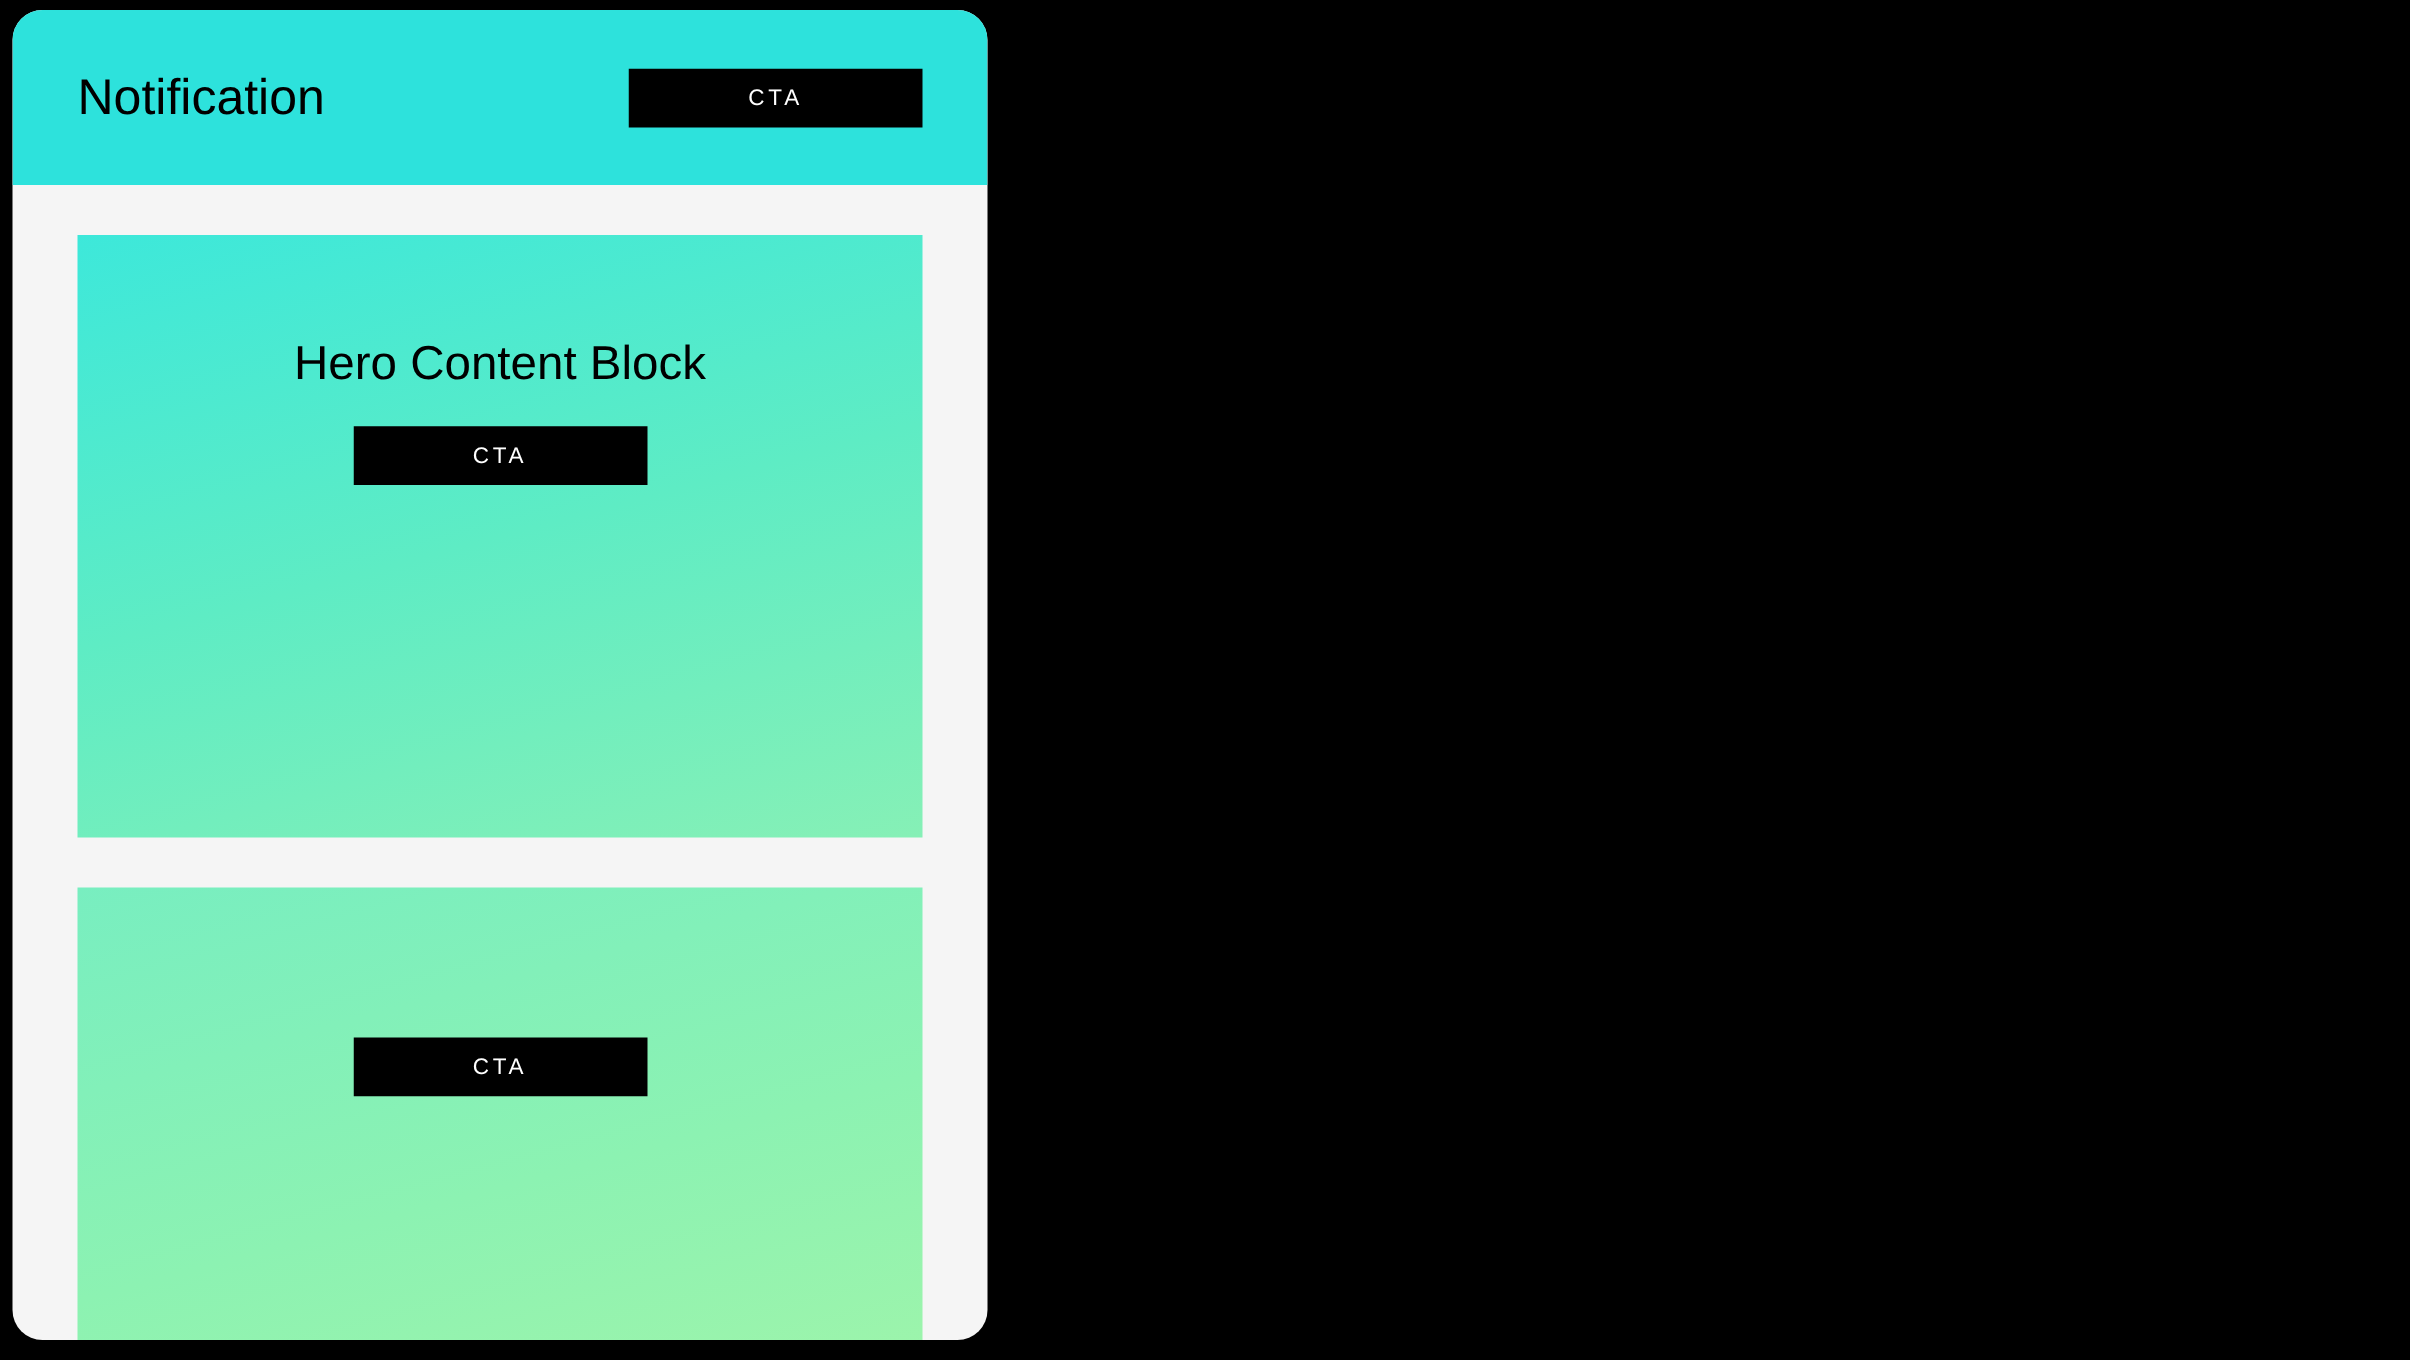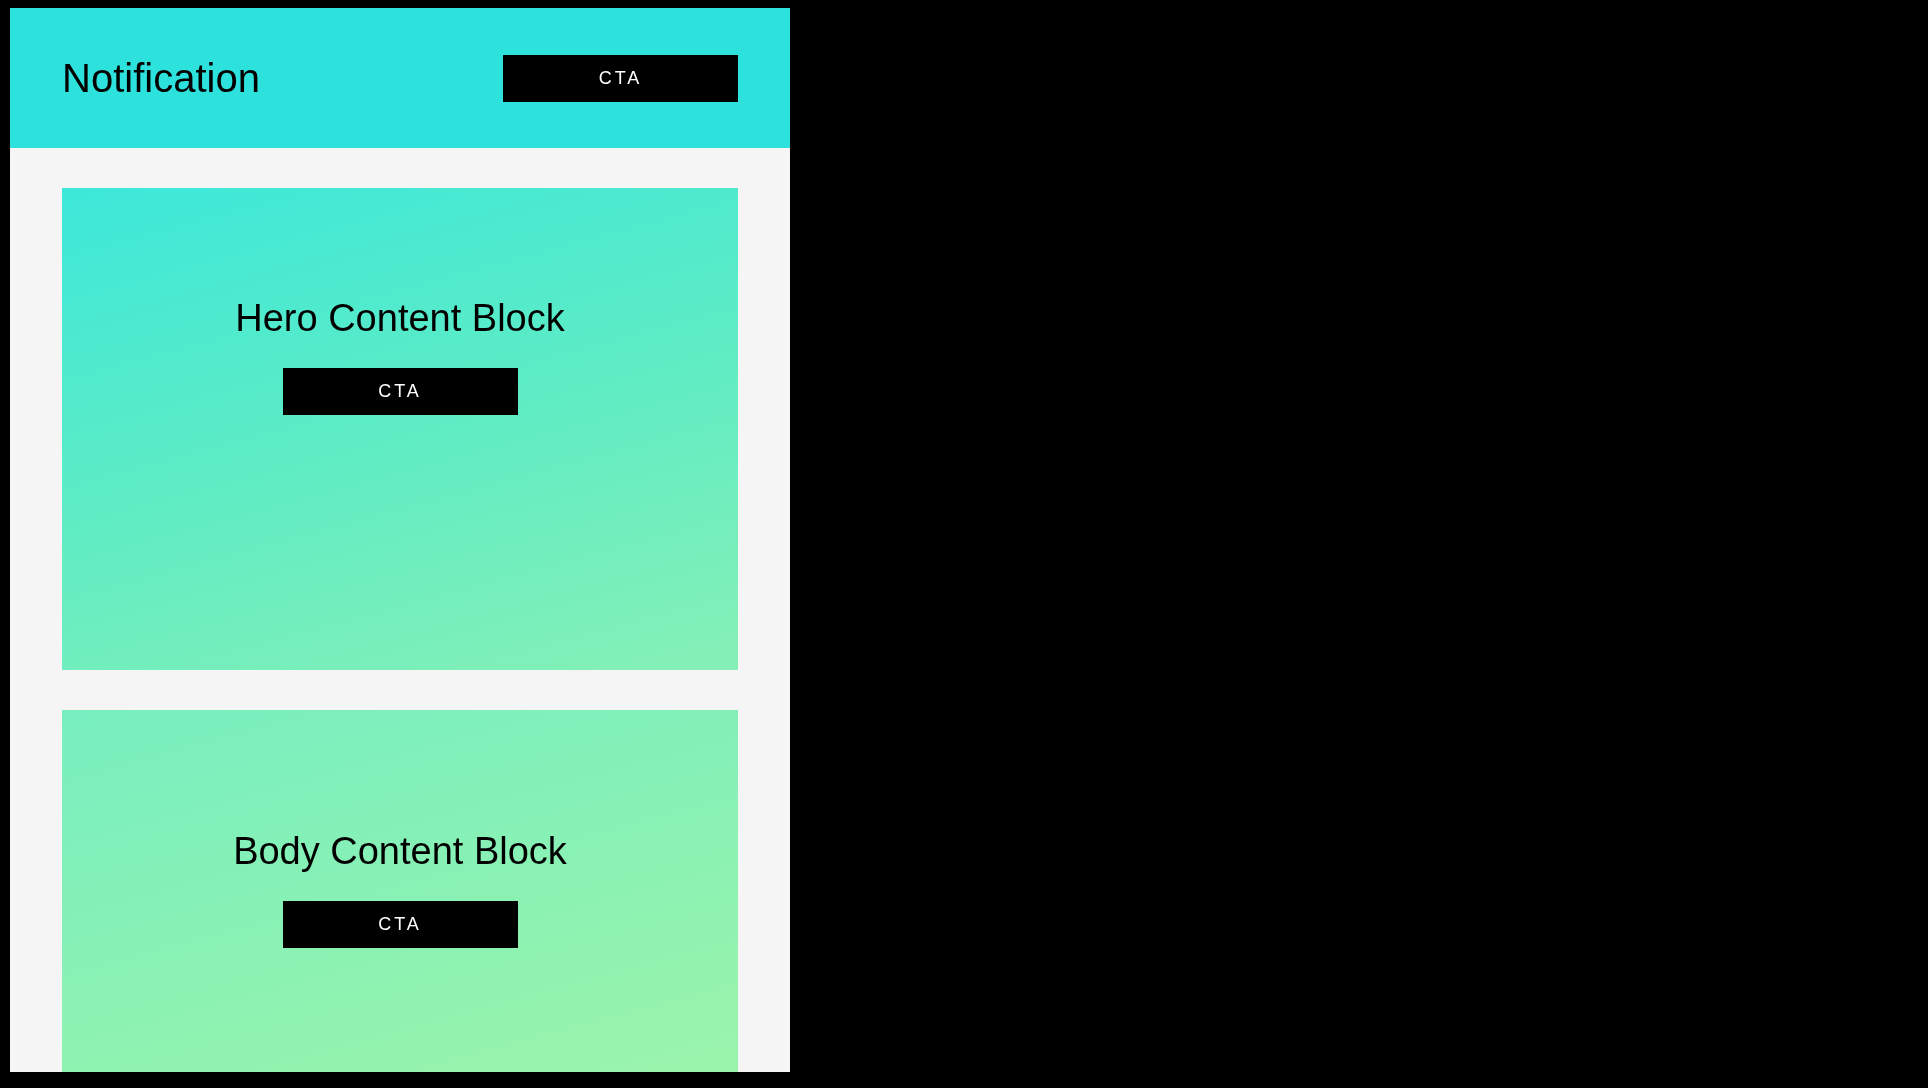--- a/index.html
+++ b/index.html
@@ -17,20 +17,21 @@
     }
     
     .wireframe {
       position: absolute;
       left: 10px;
       top: 8px;
       width: 780px;
       height: 1064px;
       background: #f5f5f5;
       overflow: hidden;
+      border-radius: 24px;
     }
     
     .notification-bar {
       height: 140px;
       background: #2de2dc;
       display: flex;
       align-items: center;
       justify-content: space-between;
       padding: 0 52px 0 52px;
     }
@@ -61,21 +62,21 @@
       flex-direction: column;
       gap: 40px;
     }
     
     .content-block {
       width: 100%;
       display: flex;
       flex-direction: column;
       align-items: center;
       justify-content: flex-start;
-      padding-top: 109px;
+      padding-top: 82px;
     }
     
     .hero-block {
       height: 482px;
       background: linear-gradient(165deg, #3de8da 0%, #5eecc4 50%, #86f0b6 100%);
     }
     
     .body-block {
       height: 480px;
       background: linear-gradient(165deg, #78eec0 0%, #8cf2b2 50%, #a4f5a8 100%);
@@ -100,19 +101,18 @@
   </div>
 
   <div class="content-area">
 
     <div class="content-block hero-block">
       <div class="block-title">Hero Content Block</div>
       <button class="cta-button">CTA</button>
     </div>
 
     <div class="content-block body-block">
-      <div class="block-title">Body Content Block</div>
       <button class="cta-button">CTA</button>
     </div>
 
   </div>
 
 </div>
 
 </body></html>

